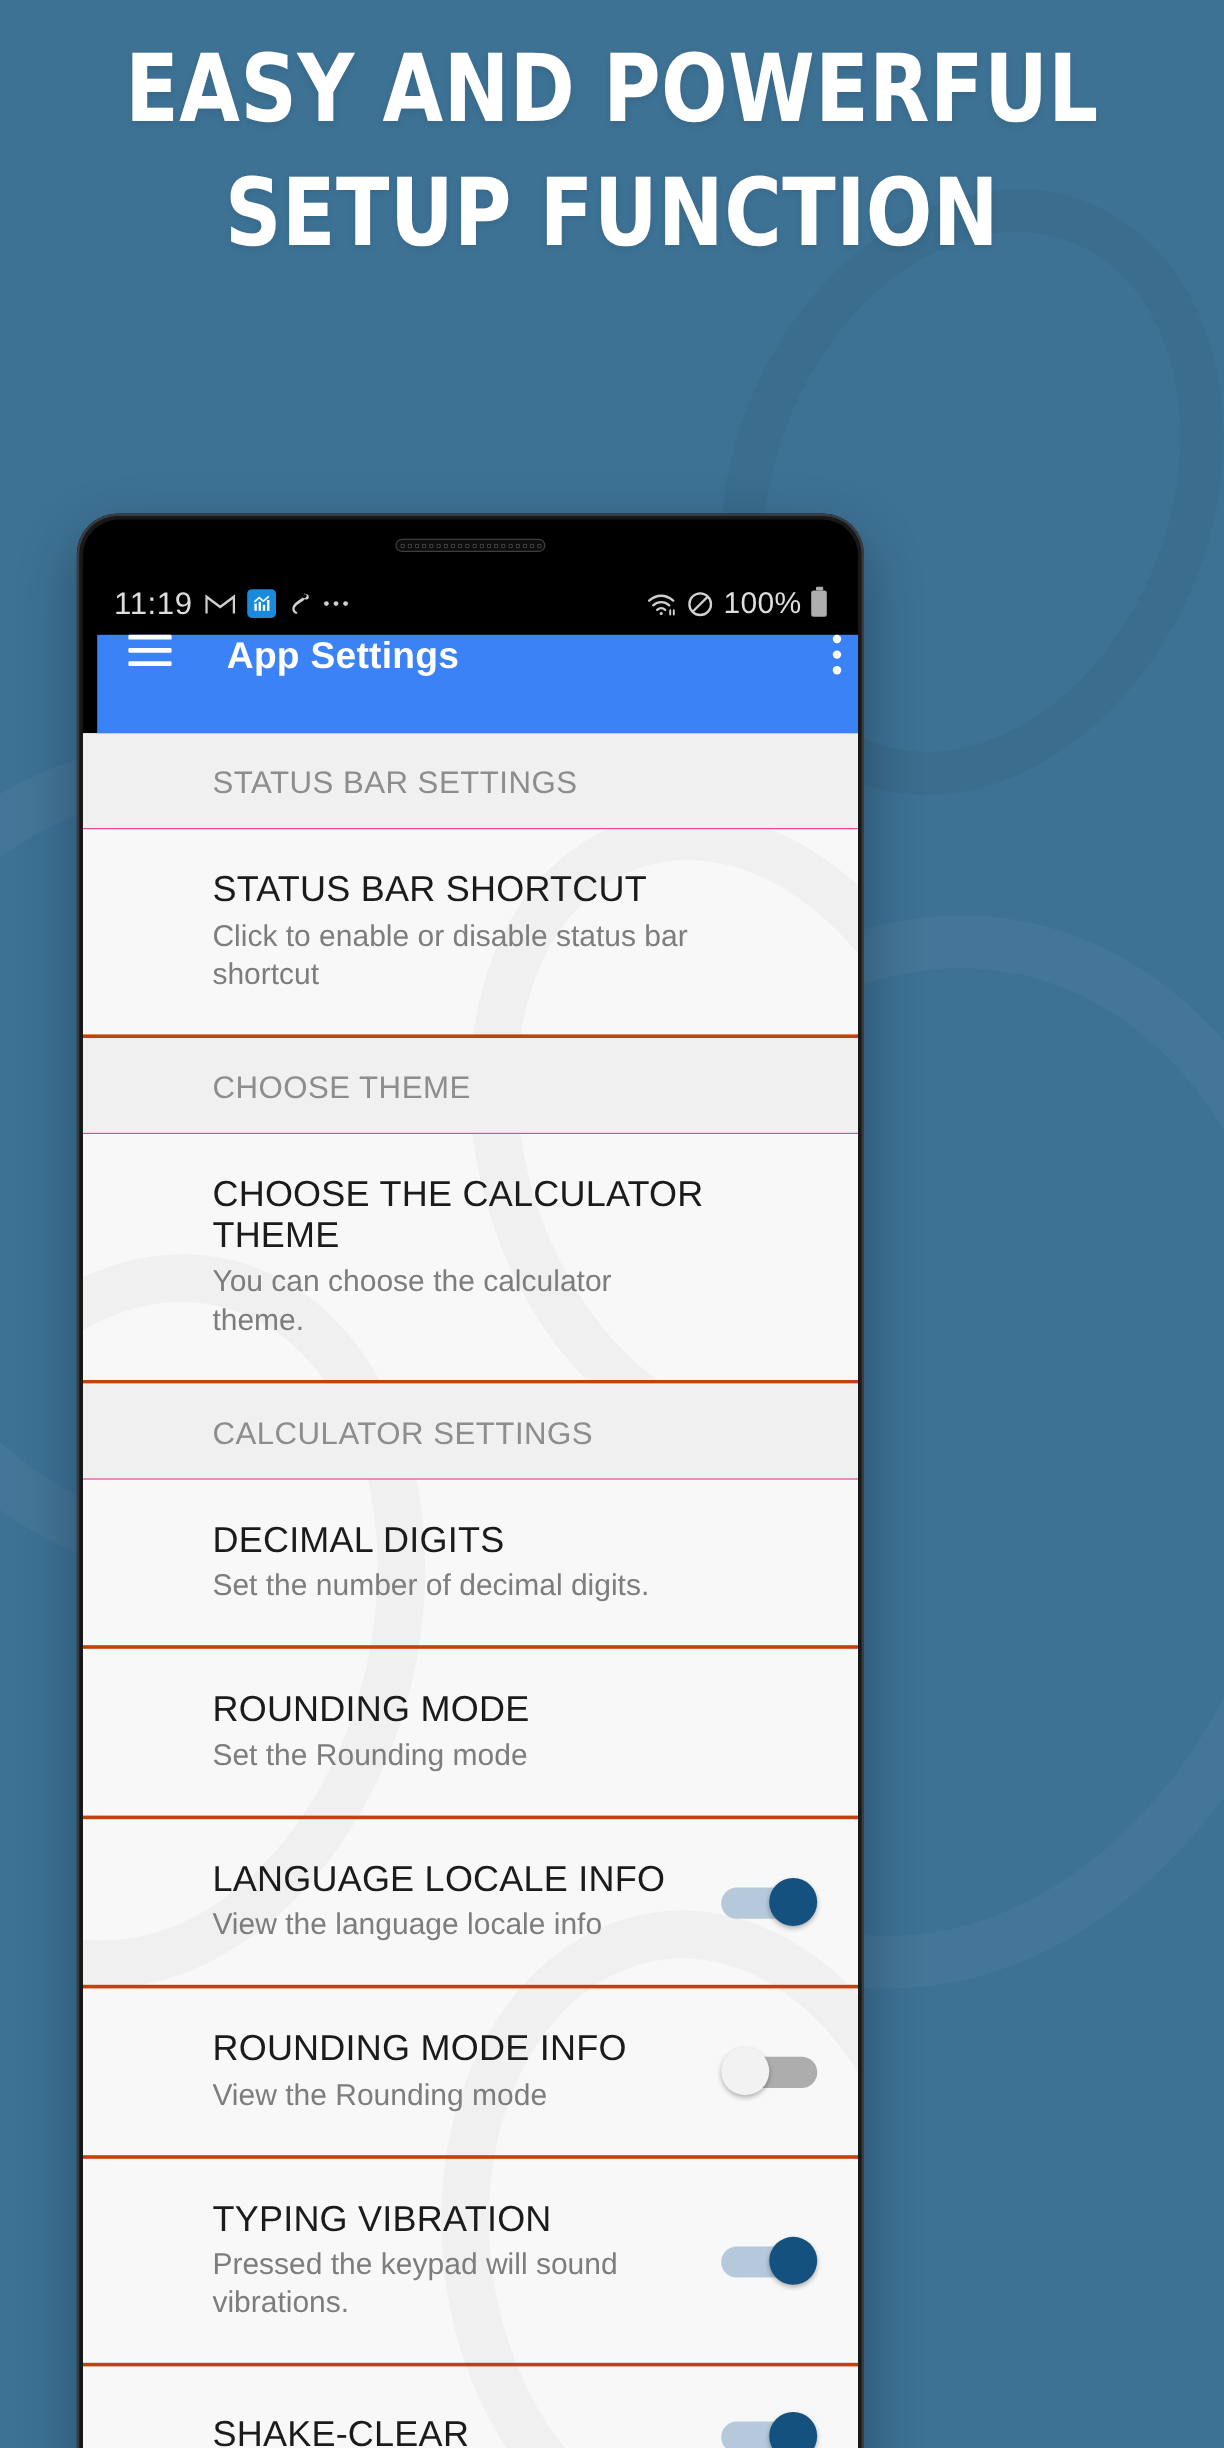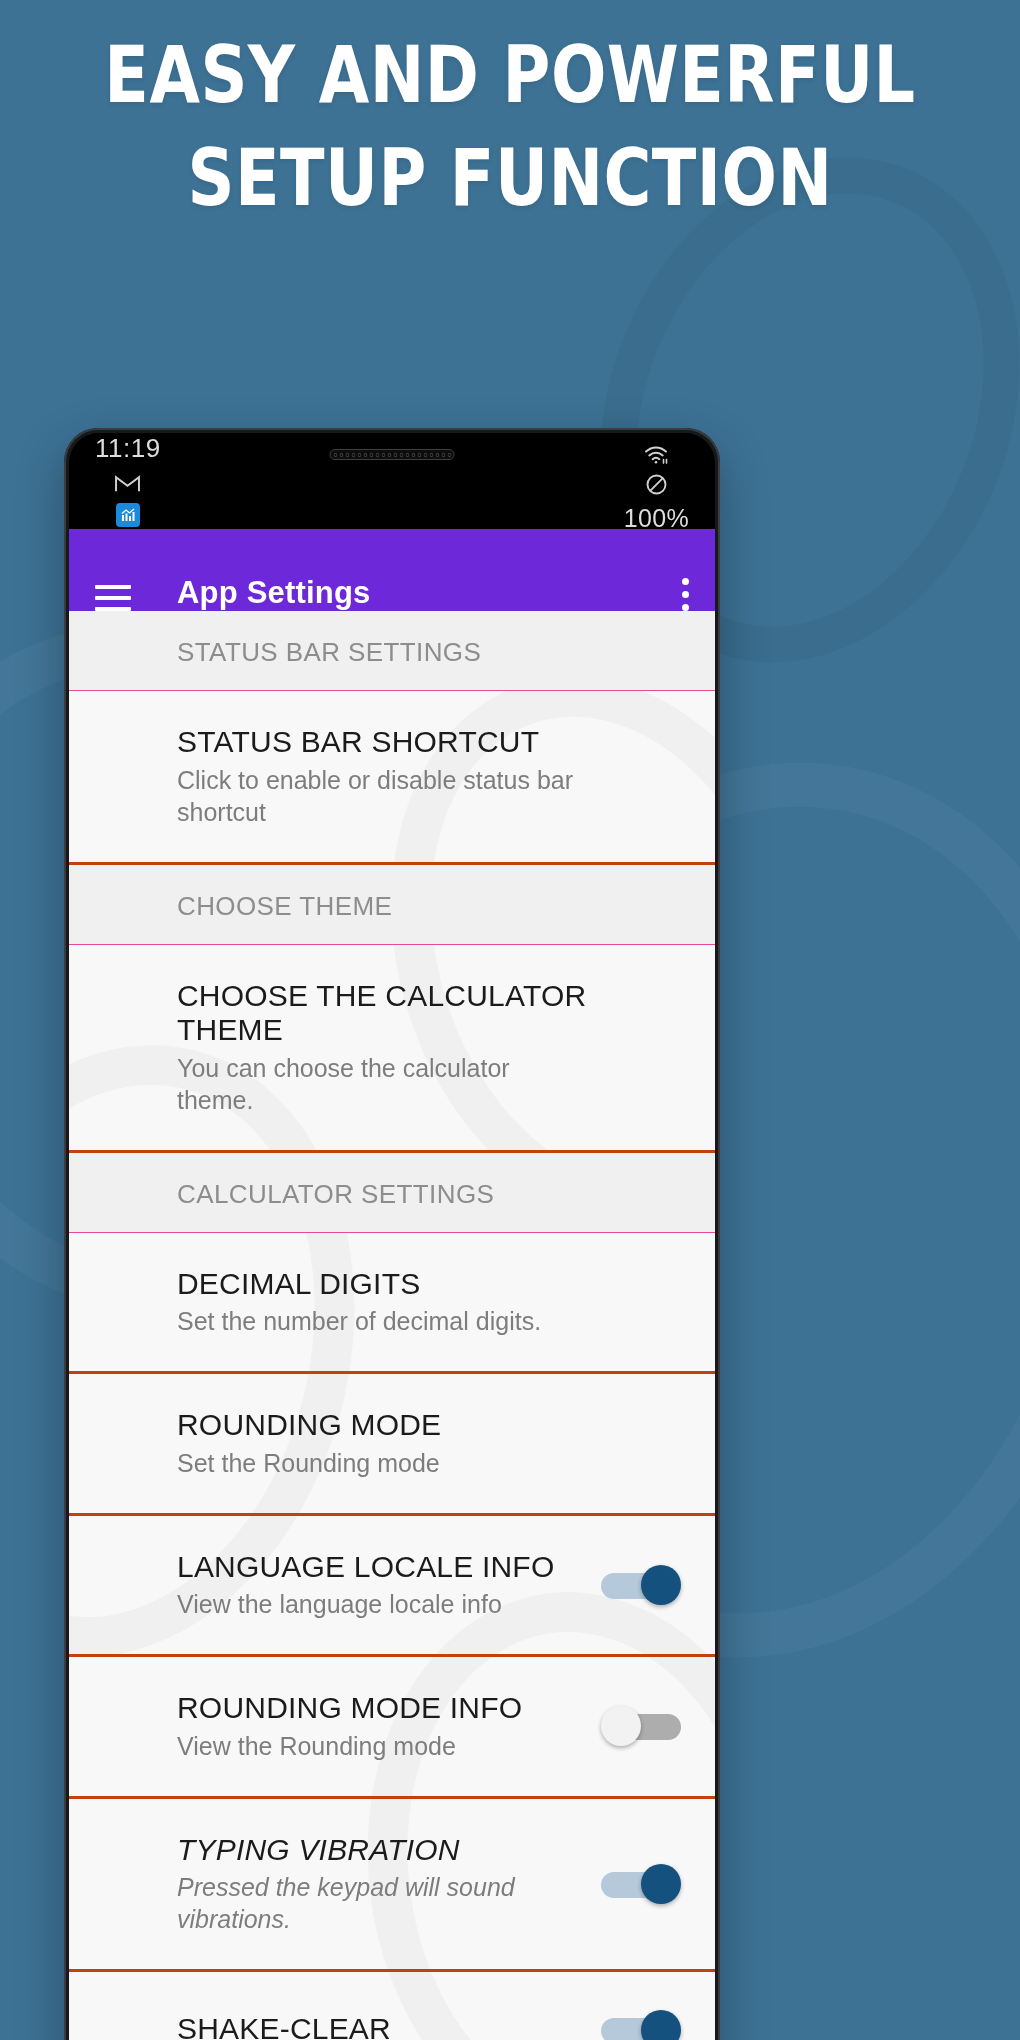--- a/index.html
+++ b/index.html
@@ -60,38 +60,38 @@
   }
   .speaker i{ display:block; width:4px; height:4px; border-radius:50%;
               background:#000; box-shadow:inset 0 0 0 1px #444; }
 
   
   .statusbar{
     position:absolute; left:0; top:44px; width:100%; height:52px;
     display:flex; align-items:center; justify-content:space-between;
     padding:0 26px; color:#d6d6d6; background:#000; z-index:6;
   }
-  .sb-left,.sb-right{ display:flex; align-items:center; gap:10px;flex-direction:column; }
+  .sb-left,.sb-right{ display:flex; align-items:center; gap:10px; }
   .sb-time{ font-size:26px; letter-spacing:.5px; color:#ddd; }
   .sb-right{ gap:8px; }
   .sb-pct{ font-size:25px; color:#ddd; letter-spacing:.3px; }
   .ico{ display:inline-flex; align-items:center; justify-content:center; }
   .gm-ico{ width:25px; height:19px; }
   .chart-ico{ width:24px; height:24px; background:#1a8bdc; border-radius:4px;
               display:inline-flex; align-items:center; justify-content:center; }
   .dots3{ display:inline-flex; gap:4px; align-items:center; }
   .dots3 b{ width:4px; height:4px; border-radius:50%; background:#cfcfcf; display:block; }
   .batt{ width:13px; height:22px; border-radius:2px; background:#aeaeae; position:relative; }
   .batt::after{ content:""; position:absolute; left:3.5px; top:-3px; width:6px; height:3px;
                 border-radius:1px; background:#aeaeae; }
 
   
   .appbar{
-    position:absolute; left:0; top:96px; width:100%; height:82px;
-    background:#6d28d9; display:flex; align-items:flex-end; z-index:6;
+    position:absolute; left:12px; top:96px; width:100%; height:82px;
+    background:#3b82f6; display:flex; align-items:flex-start; z-index:6;
     padding:0 26px; gap:26px;
   }
   .hamburger{ width:36px; height:26px; display:flex; flex-direction:column;
               justify-content:space-between; cursor:pointer; }
   .hamburger span{ display:block; height:4px; border-radius:1px; background:#fff; }
   .appbar-title{
     color:#fff; font-size:31px; font-weight:700; letter-spacing:.2px;
     font-family:"Liberation Sans Narrow","Liberation Sans", sans-serif;
     flex:1; margin-left:20px;
   }
@@ -116,21 +116,21 @@
     font-family:"Liberation Sans Narrow","Liberation Sans", sans-serif;
     position:relative; z-index:2;
   }
   .row{
     position:relative; z-index:2;
     display:flex; align-items:center;
     padding:34px 34px 34px 108px;
     border-bottom:3px solid #c2410c;
     min-height:118px;
   }
-  .row.tall{ min-height:150px;font-style:italic; }
+  .row.tall{ min-height:150px; }
   .row-text{ flex:1; }
   .row-title{
     color:#1b1b1b; font-size:30px; letter-spacing:.2px; line-height:1.15;
     font-family:"Liberation Sans Narrow","Liberation Sans", sans-serif;
   }
   .row-sub{
     color:#7d7d7d; font-size:25px; margin-top:4px; line-height:1.28;
     font-family:"Liberation Sans Narrow","Liberation Sans", sans-serif;
     max-width:400px;
   }

